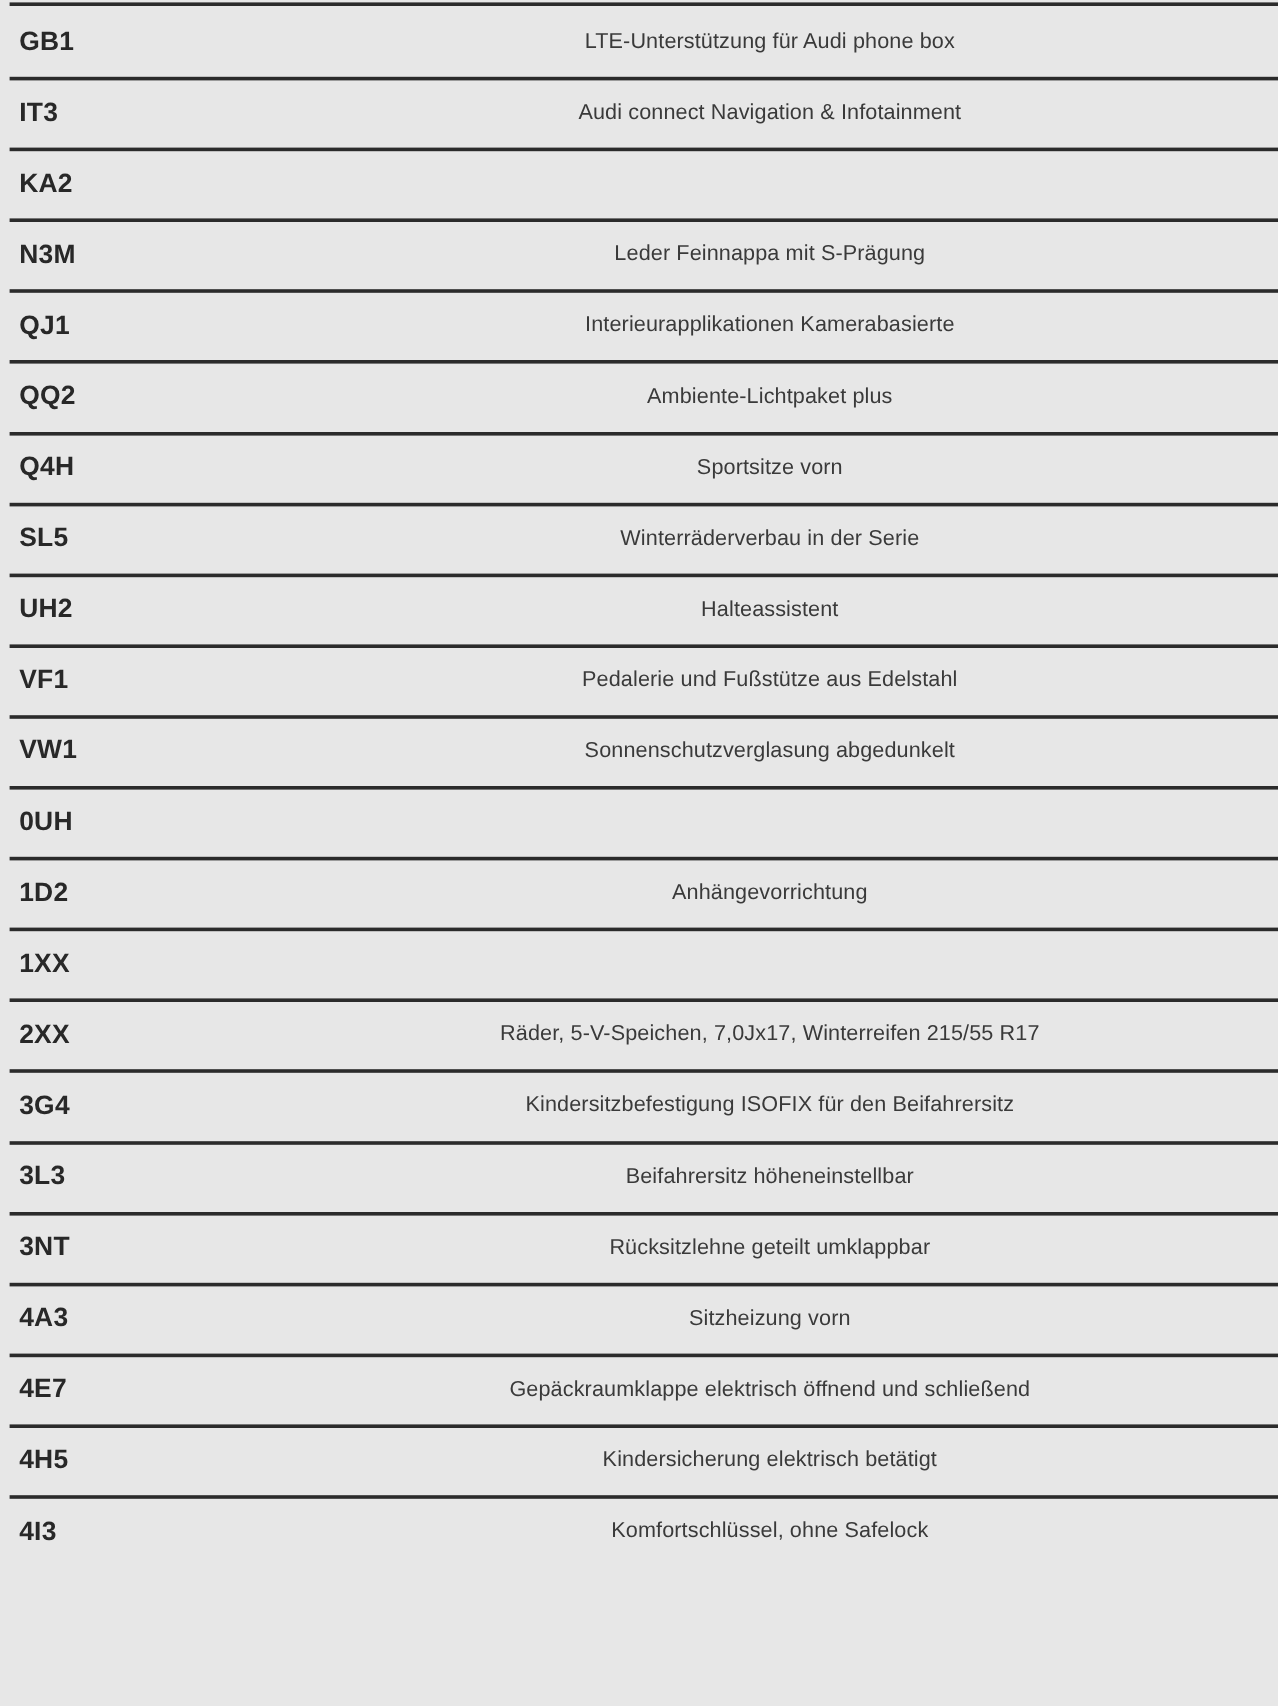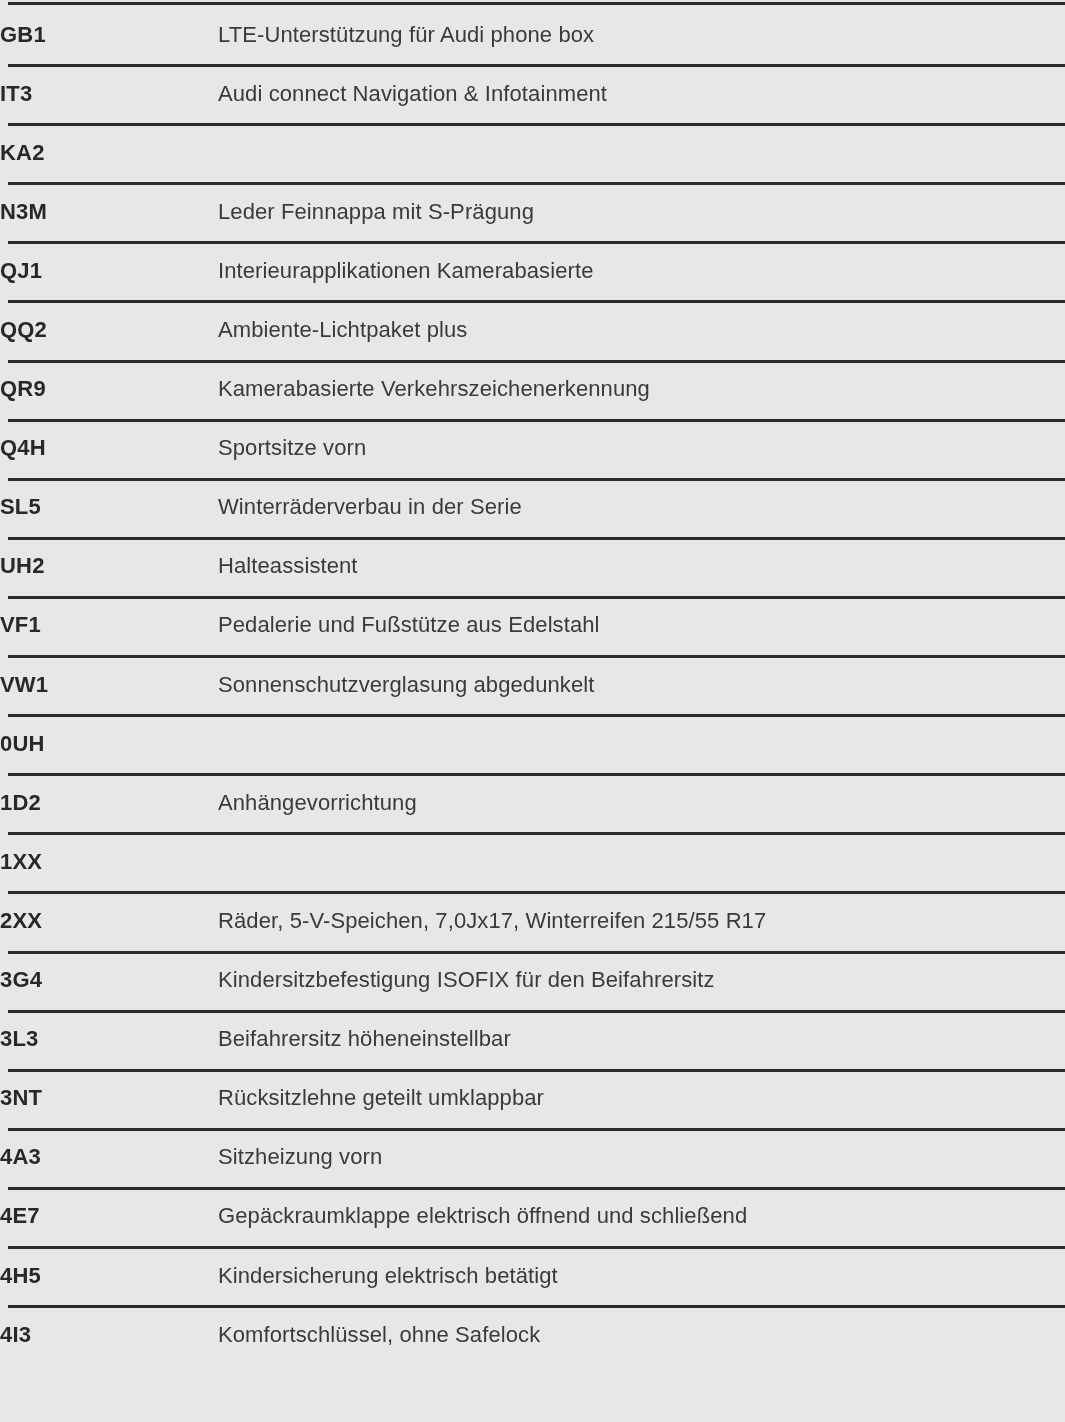--- a/index.html
+++ b/index.html
@@ -44,36 +44,37 @@
     position: absolute;
     left: 8px;
     right: 0;
     top: 0;
     border-top: 3px solid #2b2b2b;
   }
 
   .code {
     flex: 0 0 auto;
     width: 218px;
-    padding-left: 0;
+    padding-left: 16px;
     box-sizing: border-box;
     font-size: 22px;
     font-weight: bold;
     letter-spacing: 0.2px;
     color: #282828;
     white-space: nowrap;
   }
 
   .description {
     flex: 1 1 auto;
-    font-size: 22px;
+    font-size: 18px;
     font-weight: normal;
     color: #3a3a3a;
     letter-spacing: 0.1px;
     white-space: nowrap;
+    text-align: center;
   }
 </style>
 </head>
 <body>
 
 <div class="equipment-table">
   <div class="table-top-rule"></div>
   <div id="rows-container">
       <div class="row">
         <div class="code">GB1</div>
@@ -90,24 +91,20 @@
         <div class="code">N3M</div>
         <div class="description">Leder Feinnappa mit S-Prägung</div>
       </div>
       <div class="row">
         <div class="code">QJ1</div>
         <div class="description">Interieurapplikationen Kamerabasierte</div>
       </div>
       <div class="row">
         <div class="code">QQ2</div>
         <div class="description">Ambiente-Lichtpaket plus</div>
-      </div>
-      <div class="row">
-        <div class="code">QR9</div>
-        <div class="description">Kamerabasierte Verkehrszeichenerkennung</div>
       </div>
       <div class="row">
         <div class="code">Q4H</div>
         <div class="description">Sportsitze vorn</div>
       </div>
       <div class="row">
         <div class="code">SL5</div>
         <div class="description">Winterräderverbau in der Serie</div>
       </div>
       <div class="row">

